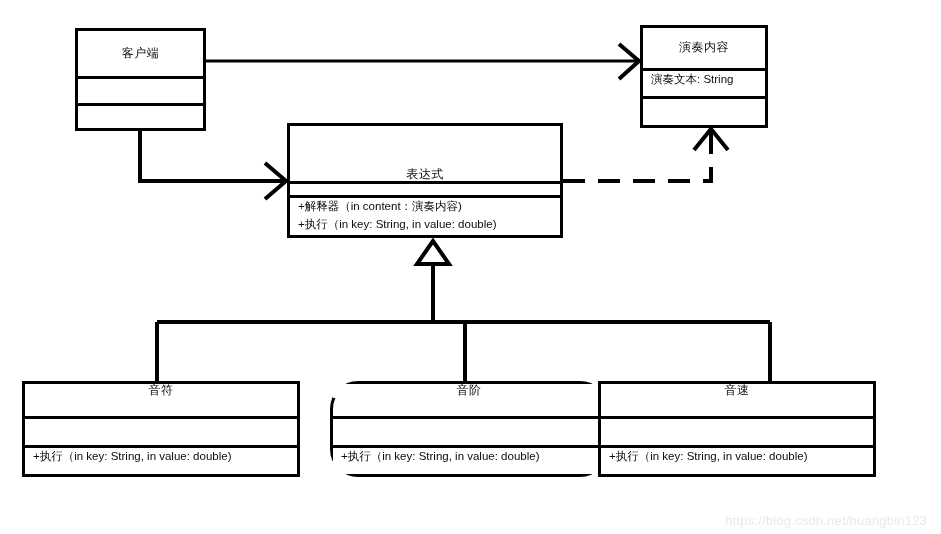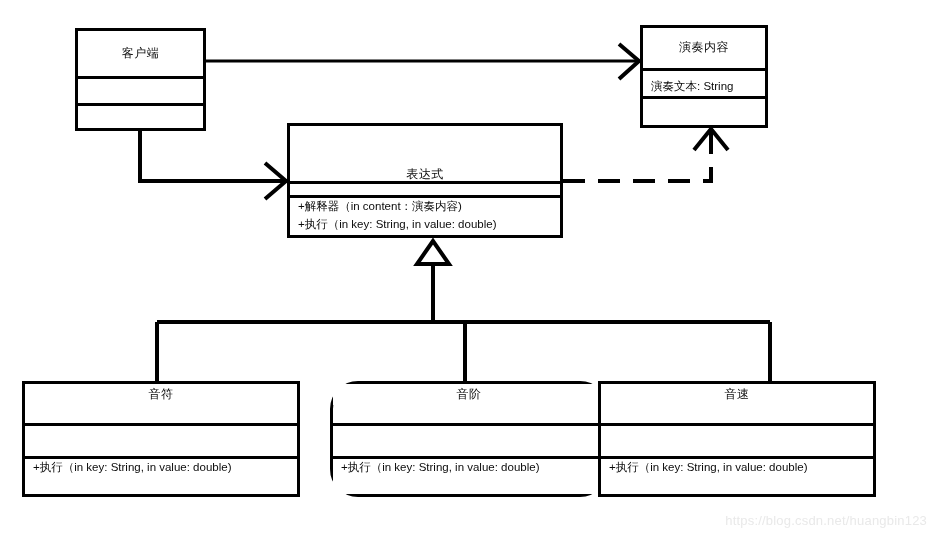--- a/index.html
+++ b/index.html
@@ -51,21 +51,21 @@
   .class-title {
     font-size: 12px;
     color: #0b0b0b;
     line-height: 1.1;
     letter-spacing: 0.5px;
     white-space: nowrap;
   }
   .comp-attrs {
     display: flex;
     flex-direction: column;
-    justify-content: flex-end;
+    justify-content: flex-start;
     padding-left: 8px;
   }
   .comp-ops {
     display: flex;
     flex-direction: column;
     justify-content: flex-start;
     padding-left: 8px;
     padding-bottom: 8px;
   }
   .member {
@@ -100,21 +100,21 @@
   #class-content     { left: 640px; top: 25px;  width: 128px; height: 103px; }
   #class-content .comp-name { height: 40px; }
   #class-content .comp-attrs { height: 28px; }
   #class-content .comp-ops   { height: 29px; }
 
   #class-expression  { left: 287px; top: 123px; width: 276px; height: 115px; }
   #class-expression .comp-name { height: 20px; margin-top: 42px; }
   #class-expression .comp-attrs { height: 20px; }
   #class-expression .comp-ops   { height: 55px; }
 
-  .leaf-class { top: 381px; width: 278px; height: 116px; gap: 18px; }
+  .leaf-class { top: 381px; width: 278px; height: 96px; gap: 18px; }
   .leaf-class .comp-name { height: 34px; }
   .leaf-class .comp-attrs { height: 21px; }
   .leaf-class .comp-ops   { height: 55px; }
   #class-note  { left: 22px; }
   #class-scale { left: 330px; border-radius: 28px; }
   #class-tempo { left: 598px; }
 </style>
 </head>
 <body>
 

